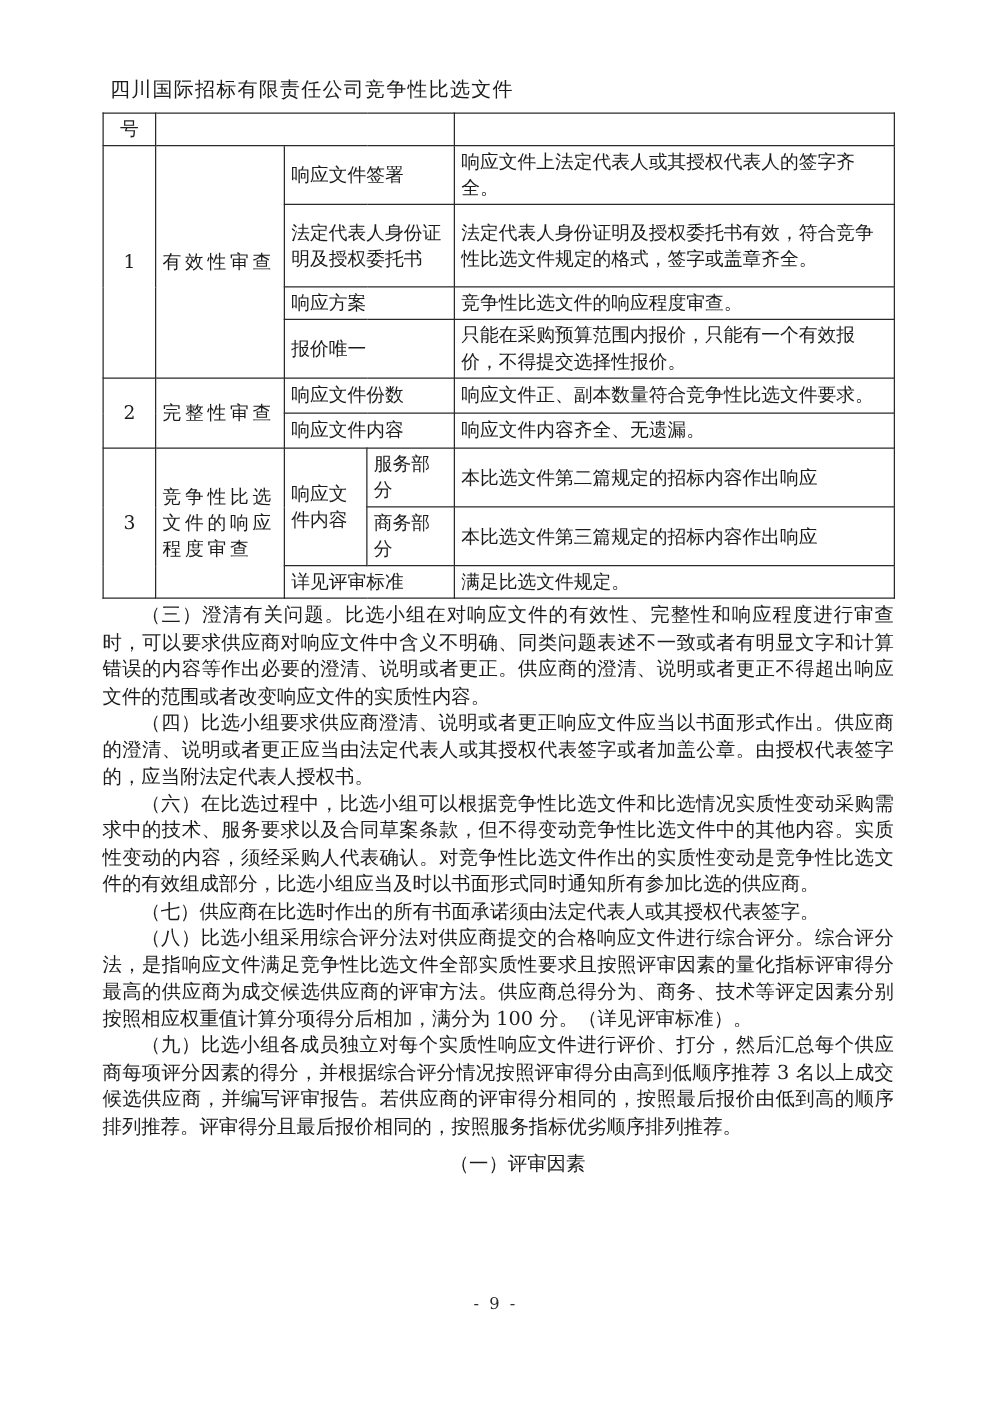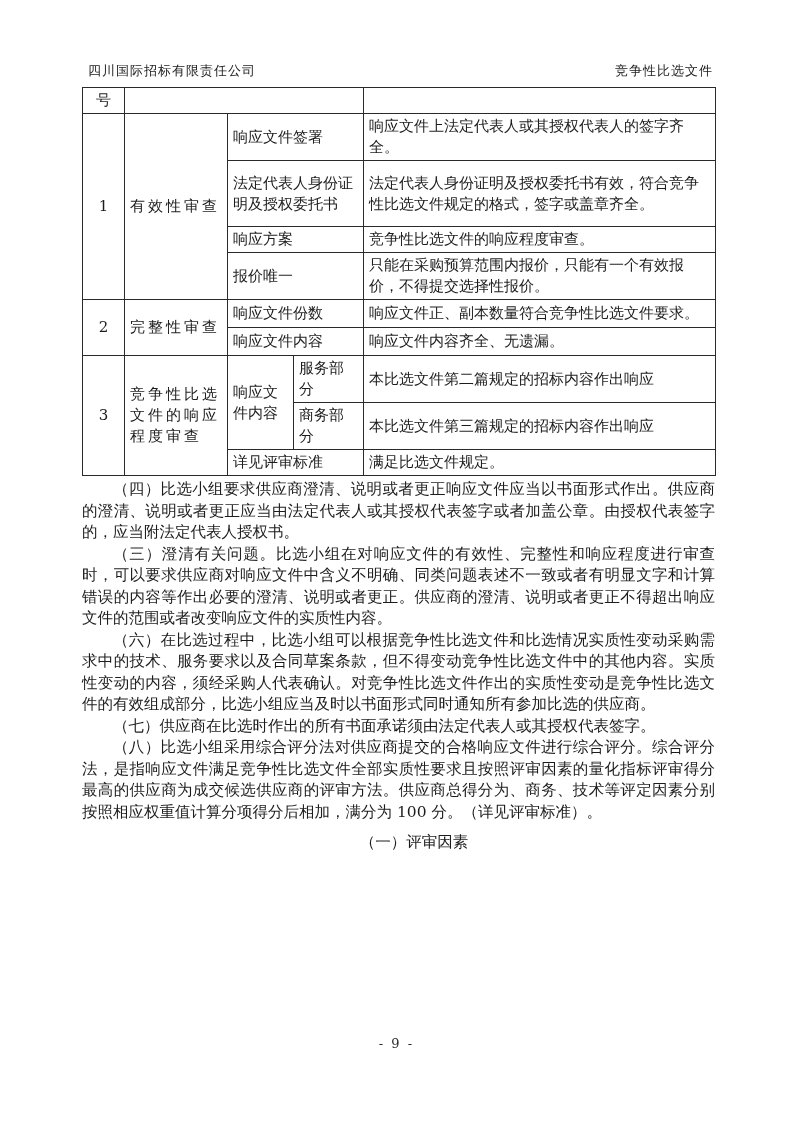--- a/index.html
+++ b/index.html
@@ -9,22 +9,22 @@
     background: #ffffff;
     font-family: "DejaVu Serif", "Liberation Serif", serif;
     color: #1c1c1c;
     overflow: hidden;
   }
   .page { position: absolute; left: 0; top: 0; width: 793px; height: 1122px; }
   .page-inner { position: absolute; left: 82px; top: 62px; width: 633px; }
 
   
   .doc-header {
-    display: flex; justify-content: space-between; align-items: flex-end;
-    font-size: 13px; letter-spacing: 1px;
+    display: flex; justify-content: flex-start; align-items: flex-end;
+    font-size: 16px; letter-spacing: 1px;
     padding: 0 2px 7px 6px;
   }
 
   
   table.review {
     border-collapse: collapse;
     width: 633px;
     table-layout: fixed;
   }
   table.review td {
@@ -139,25 +139,26 @@
         <td class="desc-cell">本比选文件第三篇规定的招标内容作出响应</td>
       </tr>
       <tr class="rh-i">
         <td class="crit-cell" colspan="2">详见评审标准</td>
         <td class="desc-cell">满足比选文件规定。</td>
       </tr>
     </tbody>
       </table>
 
     <div class="clauses">
+      <p>（三）澄清有关问题。比选小组在对响应文件的有效性、完整性和响应程度进行审查时，可以要求供应商对响应文件中含义不明确、同类问题表述不一致或者有明显文字和计算错误的内容等作出必要的澄清、说明或者更正。供应商的澄清、说明或者更正不得超出响应文件的范围或者改变响应文件的实质性内容。</p>
       <p>（四）比选小组要求供应商澄清、说明或者更正响应文件应当以书面形式作出。供应商的澄清、说明或者更正应当由法定代表人或其授权代表签字或者加盖公章。由授权代表签字的，应当附法定代表人授权书。</p>
-      <p>（三）澄清有关问题。比选小组在对响应文件的有效性、完整性和响应程度进行审查时，可以要求供应商对响应文件中含义不明确、同类问题表述不一致或者有明显文字和计算错误的内容等作出必要的澄清、说明或者更正。供应商的澄清、说明或者更正不得超出响应文件的范围或者改变响应文件的实质性内容。</p>
       <p>（六）在比选过程中，比选小组可以根据竞争性比选文件和比选情况实质性变动采购需求中的技术、服务要求以及合同草案条款，但不得变动竞争性比选文件中的其他内容。实质性变动的内容，须经采购人代表确认。对竞争性比选文件作出的实质性变动是竞争性比选文件的有效组成部分，比选小组应当及时以书面形式同时通知所有参加比选的供应商。</p>
       <p>（七）供应商在比选时作出的所有书面承诺须由法定代表人或其授权代表签字。</p>
       <p>（八）比选小组采用综合评分法对供应商提交的合格响应文件进行综合评分。综合评分法，是指响应文件满足竞争性比选文件全部实质性要求且按照评审因素的量化指标评审得分最高的供应商为成交候选供应商的评审方法。供应商总得分为、商务、技术等评定因素分别按照相应权重值计算分项得分后相加，满分为 100 分。（详见评审标准）。</p>
+      <p>（九）比选小组各成员独立对每个实质性响应文件进行评价、打分，然后汇总每个供应商每项评分因素的得分，并根据综合评分情况按照评审得分由高到低顺序推荐 3 名以上成交候选供应商，并编写评审报告。若供应商的评审得分相同的，按照最后报价由低到高的顺序排列推荐。评审得分且最后报价相同的，按照服务指标优劣顺序排列推荐。</p>
       <p class="subsection-heading">（一）评审因素</p>
     </div>
 
   </div>
 
   <div class="footer">
     <span>- 9 -</span>
   </div>
 </div>
 

